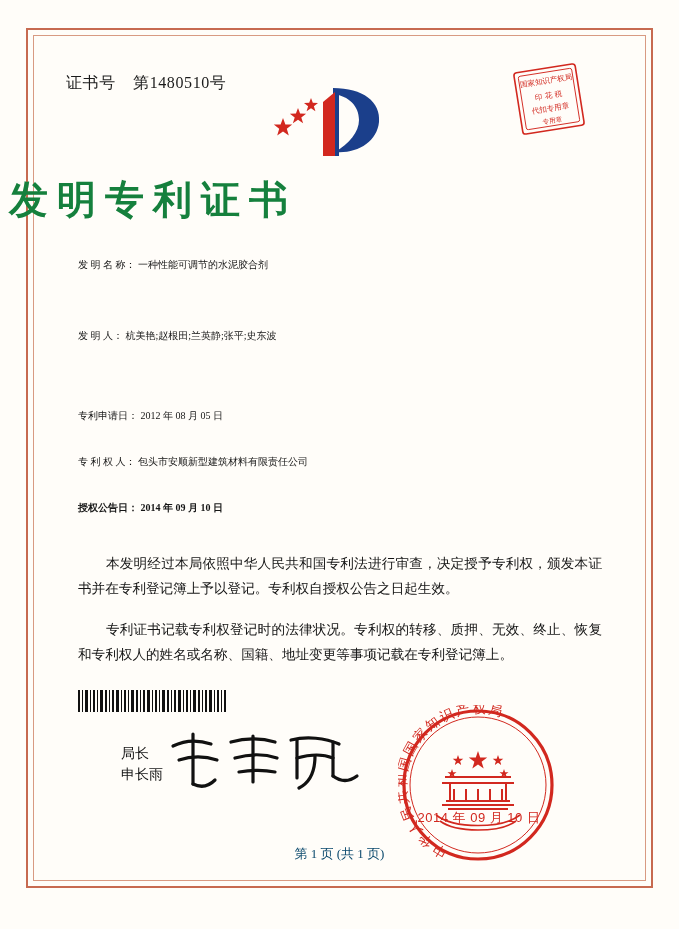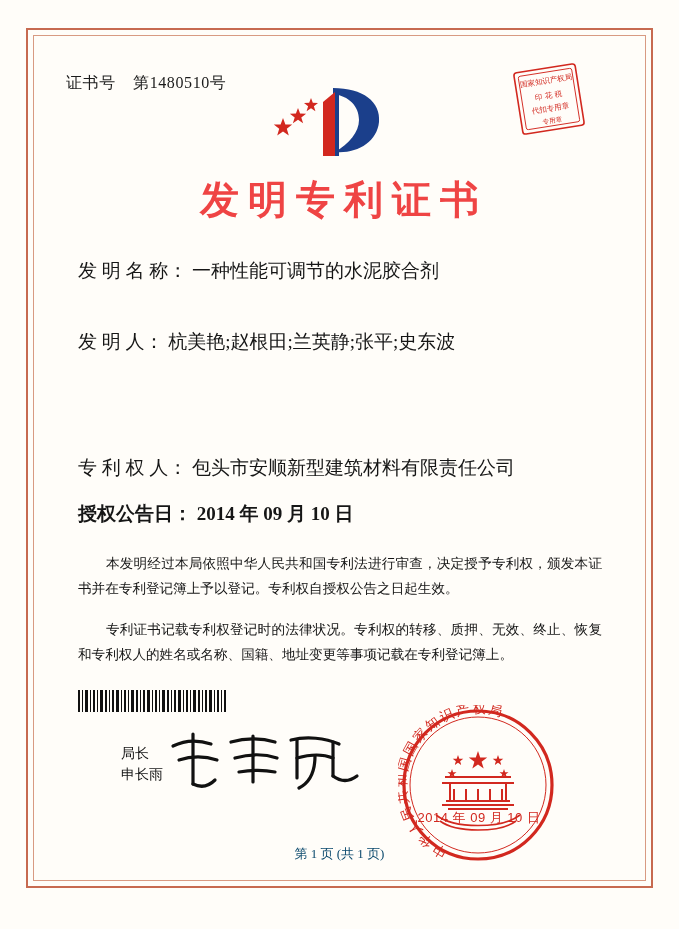--- a/index.html
+++ b/index.html
@@ -72,35 +72,34 @@
     position: absolute;
     left: 507px; top: 57px;
     width: 84px; height: 84px;
   }
 
   
   .main-title {
     position: absolute;
     left: 0; top: 173px;
     width: 679px;
-    text-align: center;
     font-family: "DejaVu Serif", "Liberation Serif", serif;
     font-size: 39px;
     font-weight: bold;
     letter-spacing: 9px;
-    color: #ef4444;
+    color: #15803d;
     text-indent: 9px;
   }
 
   
   .field {
     position: absolute;
     left: 78px;
     width: 540px;
-    font-size: 19px;
+    font-size: 10px;
     color: #161616;
     white-space: nowrap;
   }
   .field .lbl {
     display: inline-block;
     color: #161616;
   }
   .field .val {
     display: inline-block;
   }
@@ -228,20 +227,24 @@
 
   <div class="main-title">发明专利证书</div>
 
   <div class="field f1">
     <span class="lbl">发 明 名 称：</span>
     <span class="val">一种性能可调节的水泥胶合剂</span>
   </div>
   <div class="field f2">
     <span class="lbl">发 明 人：</span>
     <span class="val">杭美艳;赵根田;兰英静;张平;史东波</span>
+  </div>
+  <div class="field f4">
+    <span class="lbl">专利申请日：</span>
+    <span class="val">2012 年 08 月 05 日</span>
   </div>
   <div class="field f5">
     <span class="lbl">专 利 权 人：</span>
     <span class="val">包头市安顺新型建筑材料有限责任公司</span>
   </div>
   <div class="field f6">
     <span class="lbl">授权公告日：</span>
     <span class="val">2014 年 09 月 10 日</span>
   </div>
 

